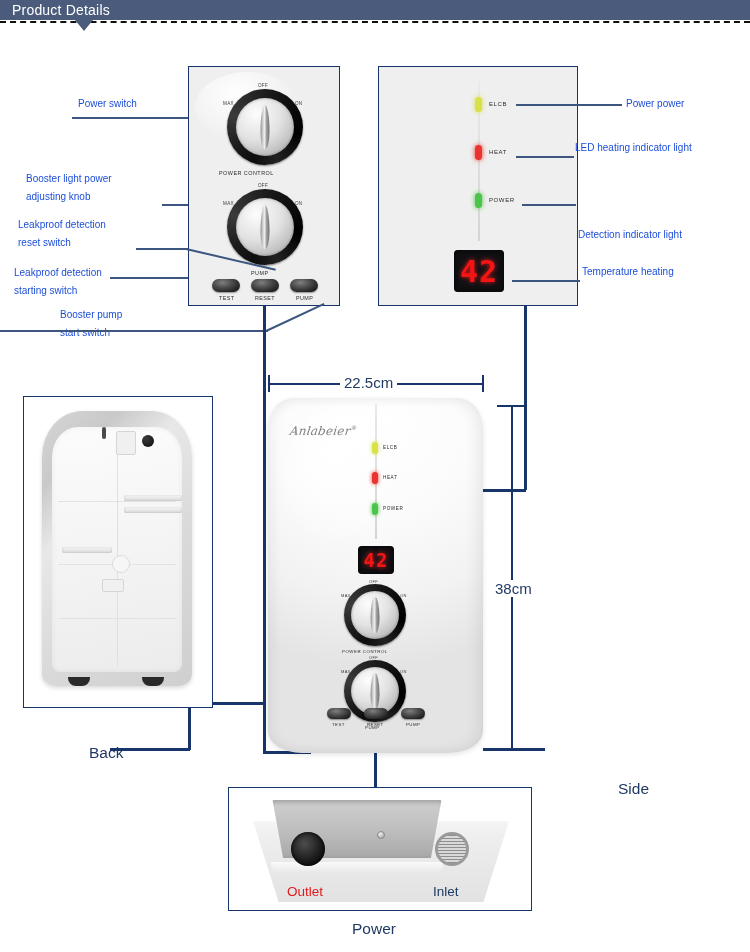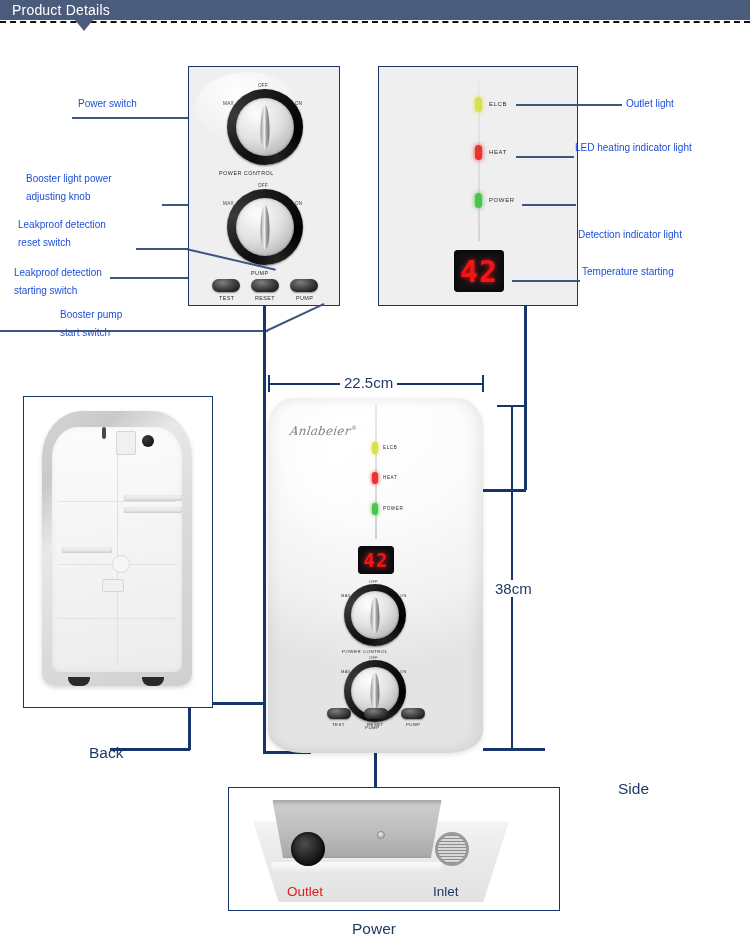--- a/index.html
+++ b/index.html
@@ -279,24 +279,24 @@
 start switch</div>
 
   <div class="ln ln-h" style="left:72px;top:117px;width:116px;"></div>
   <div class="ln ln-h" style="left:162px;top:204px;width:26px;"></div>
   <div class="ln ln-h" style="left:136px;top:248px;width:52px;"></div>
   <div class="ln ln-d" style="left:186px;top:248px;width:92px;transform:rotate(13deg);"></div>
   <div class="ln ln-h" style="left:110px;top:277px;width:78px;"></div>
   <div class="ln ln-h" style="left:0px;top:330px;width:268px;"></div>
   <div class="ln ln-d" style="left:266px;top:330px;width:64px;transform:rotate(-25deg);"></div>
 
-  <div class="cl" style="left:626px;top:95px;">Outlet light</div>
+  <div class="cl" style="left:626px;top:95px;">Power power</div>
   <div class="cl" style="left:575px;top:139px;text-align:center;">LED heating indicator light</div>
   <div class="cl" style="left:578px;top:188px;margin-top:38px;">Detection indicator light</div>
-  <div class="cl" style="left:582px;top:263px;">Temperature starting</div>
+  <div class="cl" style="left:582px;top:263px;">Temperature heating</div>
 
   <div class="ln ln-h" style="left:516px;top:104px;width:106px;"></div>
   <div class="ln ln-h" style="left:516px;top:156px;width:58px;"></div>
   <div class="ln ln-h" style="left:522px;top:204px;width:54px;"></div>
   <div class="ln ln-h" style="left:512px;top:280px;width:68px;"></div>
 
   <div class="ln ln-v thick" style="left:263px;top:306px;height:447px;"></div>
   <div class="ln ln-h thick" style="left:263px;top:751px;width:48px;"></div>
   <div class="ln ln-h thick" style="left:188px;top:702px;width:76px;"></div>
   <div class="ln ln-v thick" style="left:188px;top:702px;height:48px;"></div>
@@ -390,21 +390,21 @@
       <div class="bk-knob" style="left:100px;top:24px;width:12px;height:12px;"></div>
       <div class="bk-tab" style="left:60px;top:16px;width:4px;height:12px;border-radius:2px;background:#4a4a4a;border:none;"></div>
       <div class="bk-foot" style="left:26px;top:266px;"></div>
       <div class="bk-foot" style="left:100px;top:266px;"></div>
     </div>
   </div>
   <div class="vcap" style="left:89px;top:744px;">Back</div>
 
   <div class="vcap" style="left:618px;top:744px;margin-top:36px;">Side</div>
 
-  <div class="frame" style="left:228px;top:787px;width:332px;height:124px;">
+  <div class="frame" style="left:228px;top:787px;width:304px;height:124px;">
     <div class="bot-body"></div>
     <div class="bot-inner"></div>
     <div class="bot-lip"></div>
     <div class="port-dark" style="left:62px;top:44px;"></div>
     <div class="screw" style="left:148px;top:43px;"></div>
     <div class="port-mesh" style="left:206px;top:44px;"></div>
     <div class="port-lbl" style="left:58px;top:96px;color:#e01b1b;">Outlet</div>
     <div class="port-lbl" style="left:204px;top:96px;color:#1f3a63;">Inlet</div>
   </div>
   <div class="vcap" style="left:352px;top:920px;">Power</div>

